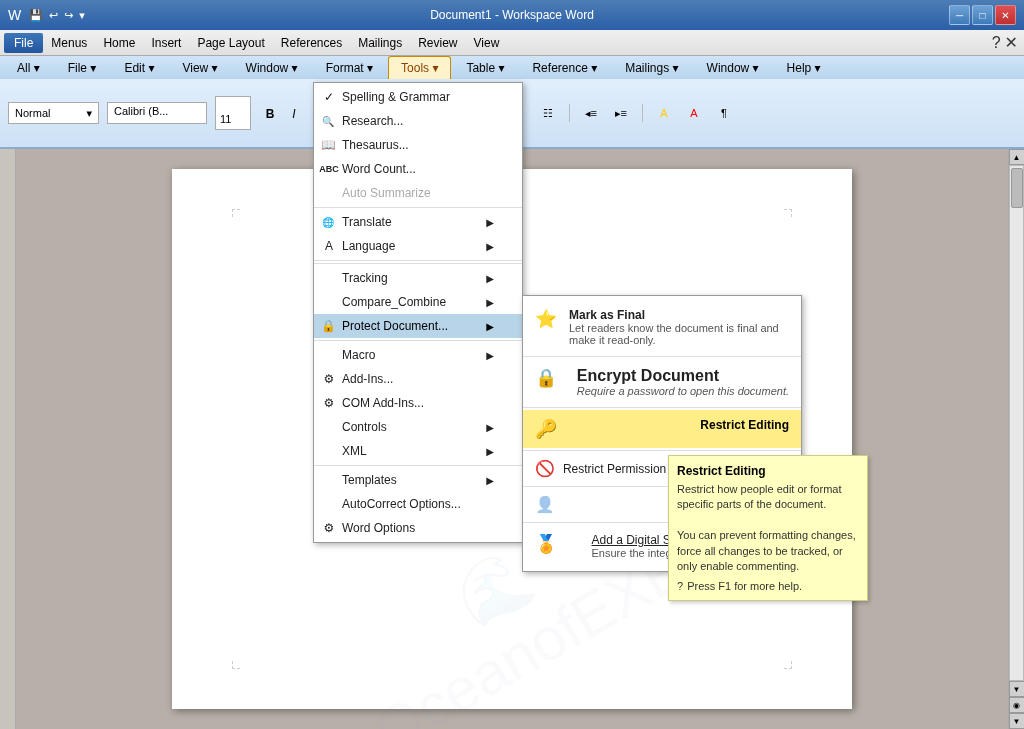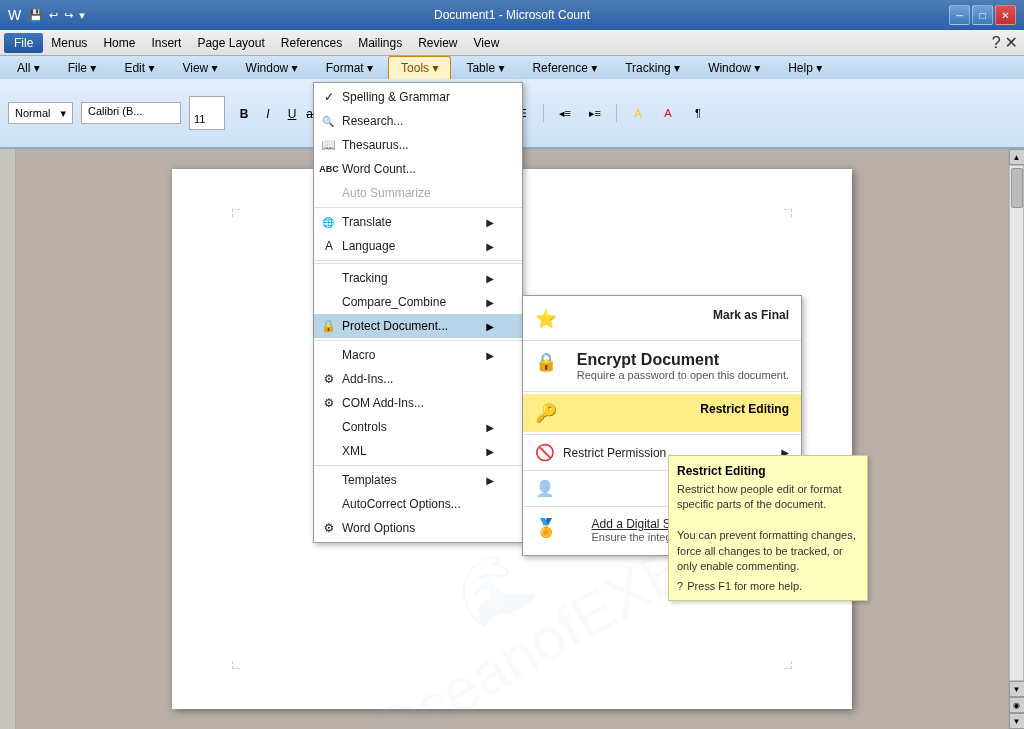--- a/index.html
+++ b/index.html
@@ -20,21 +20,21 @@
     .menu-item { padding: 3px 8px; font-size: 12px; cursor: pointer; border-radius: 2px; }
     .menu-item.file-btn { background: linear-gradient(to bottom, #3d77b8, #2155a0); color: white; border-radius: 2px; padding: 3px 10px; font-weight: normal; }
 
     
     #ribbon { background: linear-gradient(to bottom, #e8f4ff, #cde0f5); border-bottom: 2px solid #8aabcc; }
     #ribbon-tabs { display: flex; padding: 0 4px; background: linear-gradient(to bottom, #d0e5f7, #b8d4ed); }
     .ribbon-tab { padding: 4px 12px; font-size: 12px; cursor: pointer; border-radius: 3px 3px 0 0; border: 1px solid transparent; border-bottom: none; margin-right: 2px; }
     .ribbon-tab.tools-active { background: #fff3cc; border-color: #cc8800; color: #884400; border-bottom-color: #fff3cc; }
     
     #ribbon-content { padding: 4px 8px; display: flex; align-items: center; gap: 8px; min-height: 68px; }
-    .style-dropdown { background: white; border: 1px solid #aaa; padding: 2px 6px; font-size: 11px; width: 65px; display: flex; align-items: center; justify-content: space-between; cursor: pointer; height: 22px; }
+    .style-dropdown { background: white; border: 1px solid #aaa; padding: 2px 6px; font-size: 11px; width: 91px; display: flex; align-items: center; justify-content: space-between; cursor: pointer; height: 22px; }
     .font-dropdown { background: white; border: 1px solid #aaa; padding: 2px 6px; font-size: 11px; width: 100px; height: 22px; cursor: pointer; }
     .size-dropdown { background: white; border: 1px solid #aaa; padding: 16px 4px; font-size: 11px; width: 36px; height: 22px; cursor: pointer; }
     .format-btns { display: flex; gap: 2px; margin-top: 2px; }
     .fmt-btn { width: 22px; height: 22px; border: 1px solid transparent; background: none; cursor: pointer; font-size: 12px; display: flex; align-items: center; justify-content: center; border-radius: 2px; }
     .tb-btn { width: 22px; height: 22px; border: 1px solid transparent; background: none; cursor: pointer; font-size: 11px; display: flex; align-items: center; justify-content: center; border-radius: 2px; }
     .tb-sep { width: 1px; height: 18px; background: #bbb; margin: 0 2px; }
 
     
     #doc-area { background: #b8b0a8; display: flex; position: relative; }
     #doc-canvas { flex: 1; padding: 20px; overflow: hidden; height: 580px; display: flex; justify-content: center; align-items: flex-start; }
@@ -74,21 +74,21 @@
 <div id="titlebar">
   <div id="titlebar-left">
     <div class="quick-access">
       <span style="color:white; font-size:14px; margin-right:4px;">W</span>
       <button class="qa-btn">💾</button>
       <button class="qa-btn">↩</button>
       <button class="qa-btn">↪</button>
       <button class="qa-btn">▾</button>
     </div>
   </div>
-  <div id="titlebar-title">Document1 - Microsoft Count</div>
+  <div id="titlebar-title">Document1 - Workspace Word</div>
   <div id="titlebar-controls">
     <div class="title-btn">─</div>
     <div class="title-btn">□</div>
     <div class="title-btn close">✕</div>
   </div>
 </div>
 
 <div id="menubar">
   <div class="menu-item file-btn">File</div>
   <div class="menu-item">Menus</div>
@@ -108,21 +108,21 @@
   <div id="ribbon-tabs">
     <div class="ribbon-tab">All ▾</div>
     <div class="ribbon-tab">File ▾</div>
     <div class="ribbon-tab">Edit ▾</div>
     <div class="ribbon-tab">View ▾</div>
     <div class="ribbon-tab">Window ▾</div>
     <div class="ribbon-tab">Format ▾</div>
     <div class="ribbon-tab tools-active">Tools ▾</div>
     <div class="ribbon-tab">Table ▾</div>
     <div class="ribbon-tab">Reference ▾</div>
-    <div class="ribbon-tab">Tracking ▾</div>
+    <div class="ribbon-tab">Mailings ▾</div>
     <div class="ribbon-tab">Window ▾</div>
     <div class="ribbon-tab">Help ▾</div>
   </div>
 
   <div id="ribbon-content">
     <div class="style-dropdown">
       <span>Normal</span>
       <span>▾</span>
     </div>
     <div class="font-dropdown">
@@ -277,29 +277,30 @@
     <span>Word Options</span>
   </div>
 </div>
 
 <div class="dropdown-menu" id="protect-submenu" style="position:absolute; left:522px; top:295px; width:280px; padding:4px 0;">
 
   <div class="dropdown-item" style="padding:8px 12px; align-items:flex-start;">
     <span style="margin-right:8px; font-size:18px;">⭐</span>
     <div>
       <div style="font-weight:bold; font-size:12px;">Mark as Final</div>
+      <div style="font-size:11px; color:#555; white-space:normal; max-width:220px;">Let readers know the document is final and make it read-only.</div>
     </div>
   </div>
   <div class="dropdown-separator"></div>
 
   <div class="dropdown-item" style="padding:8px 12px; align-items:flex-start;">
     <span style="margin-right:8px; font-size:18px;">🔒</span>
     <div>
       <div style="font-weight:bold; font-size:16px;">Encrypt Document</div>
-      <div style="font-size:11px; color:#555; white-space:normal; max-width:220px;">Require a password to open this document.</div>
+      <div style="font-size:11px; color:#555; white-space:normal; max-width:220px;font-style:italic;">Require a password to open this document.</div>
     </div>
   </div>
   <div class="dropdown-separator"></div>
 
   <div class="dropdown-item active-item" style="padding:8px 12px; align-items:flex-start; background:#ffee88;">
     <span style="margin-right:8px; font-size:18px;">🔑</span>
     <div>
       <div style="font-weight:bold; font-size:12px;">Restrict Editing</div>
     </div>
   </div>

